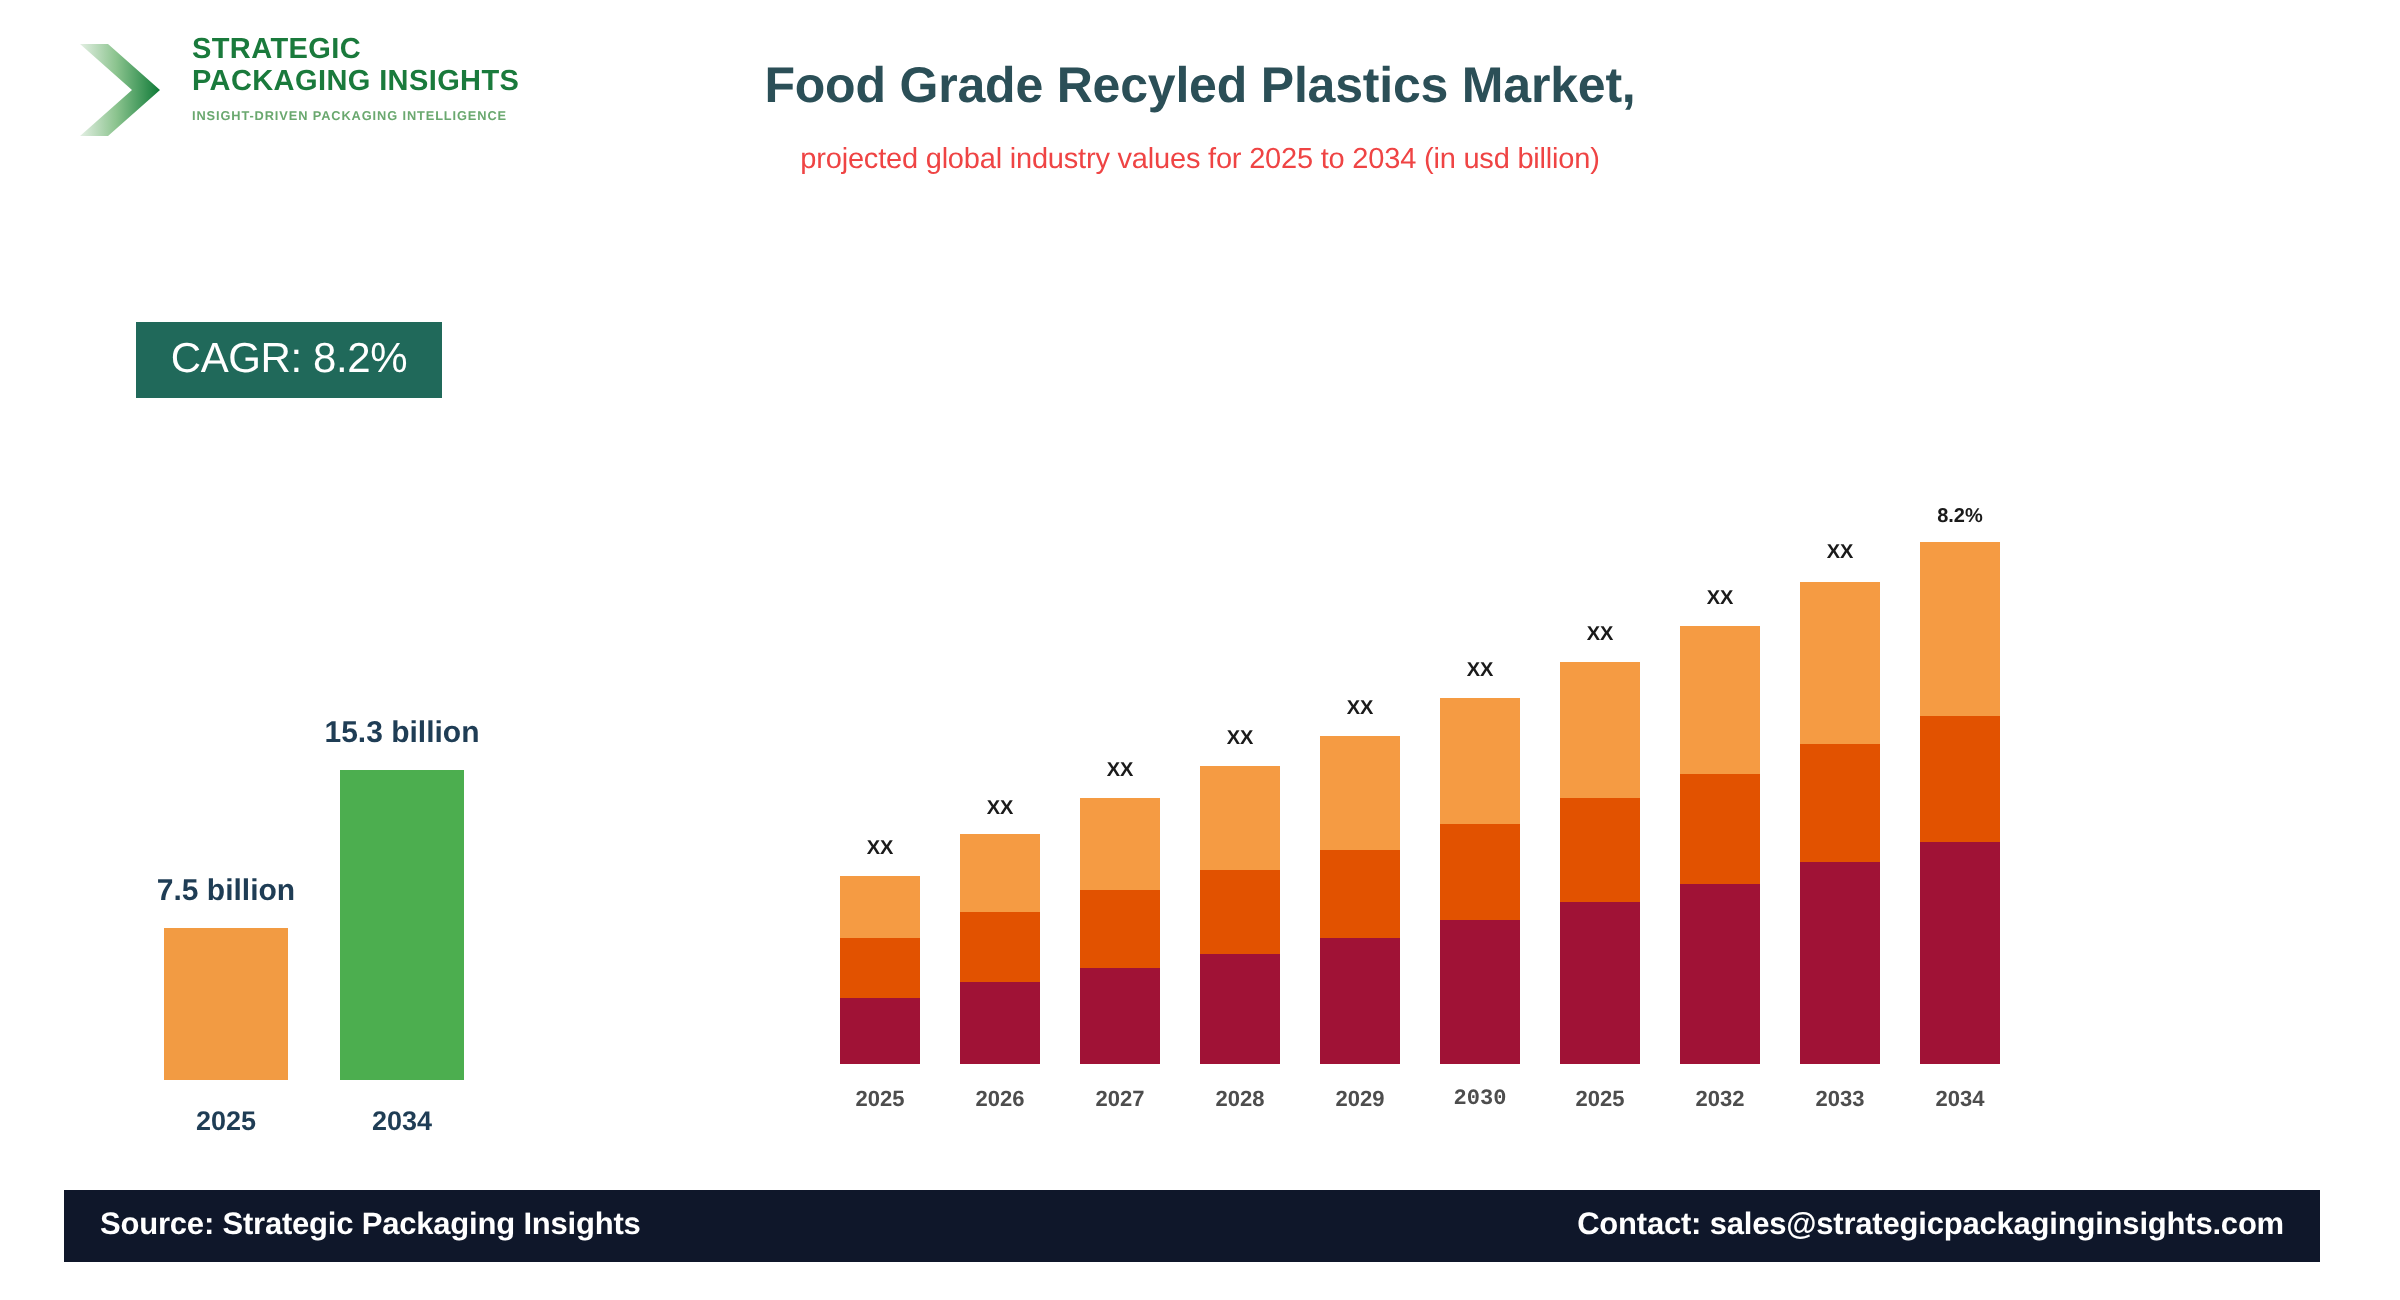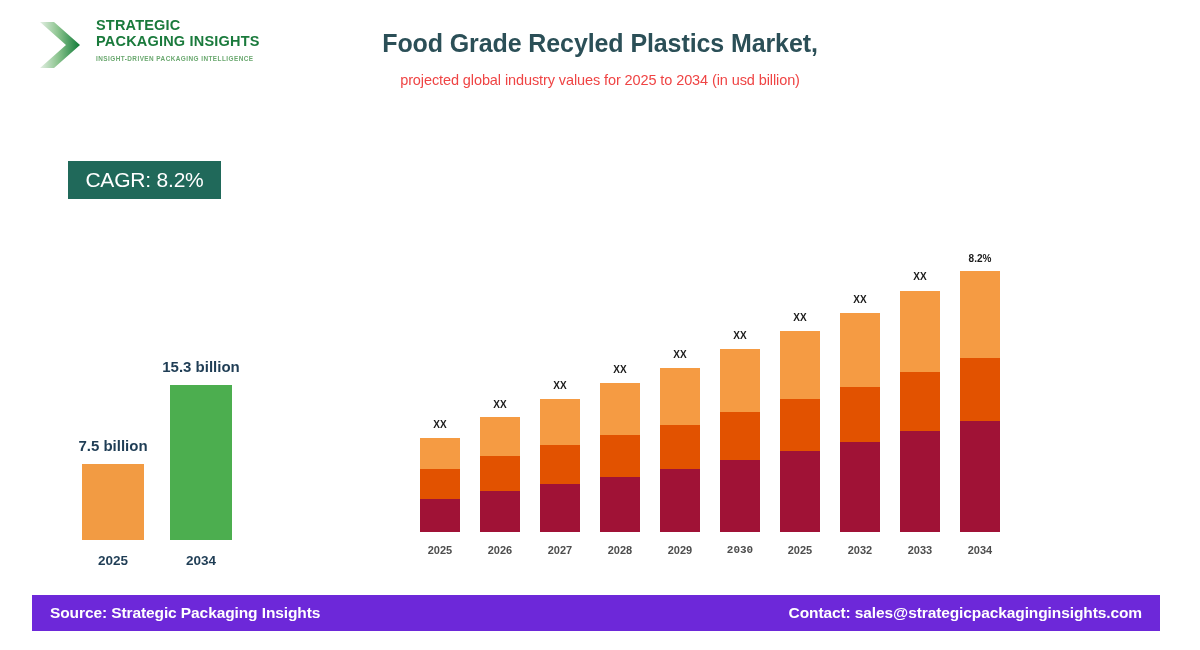--- a/index.html
+++ b/index.html
@@ -181,21 +181,21 @@
     color: #4d4d4d;
   }
 
   
   .footer {
     position: absolute;
     left: 32px;
     top: 595px;
     width: 1128px;
     height: 36px;
-    background: #6d28d9;
+    background: #0f172a;
     display: flex;
     align-items: center;
     justify-content: space-between;
     padding: 0 18px;
     box-sizing: border-box;
   }
   .footer-text {
     color: #ffffff;
     font-size: 15.5px;
     font-weight: bold;

